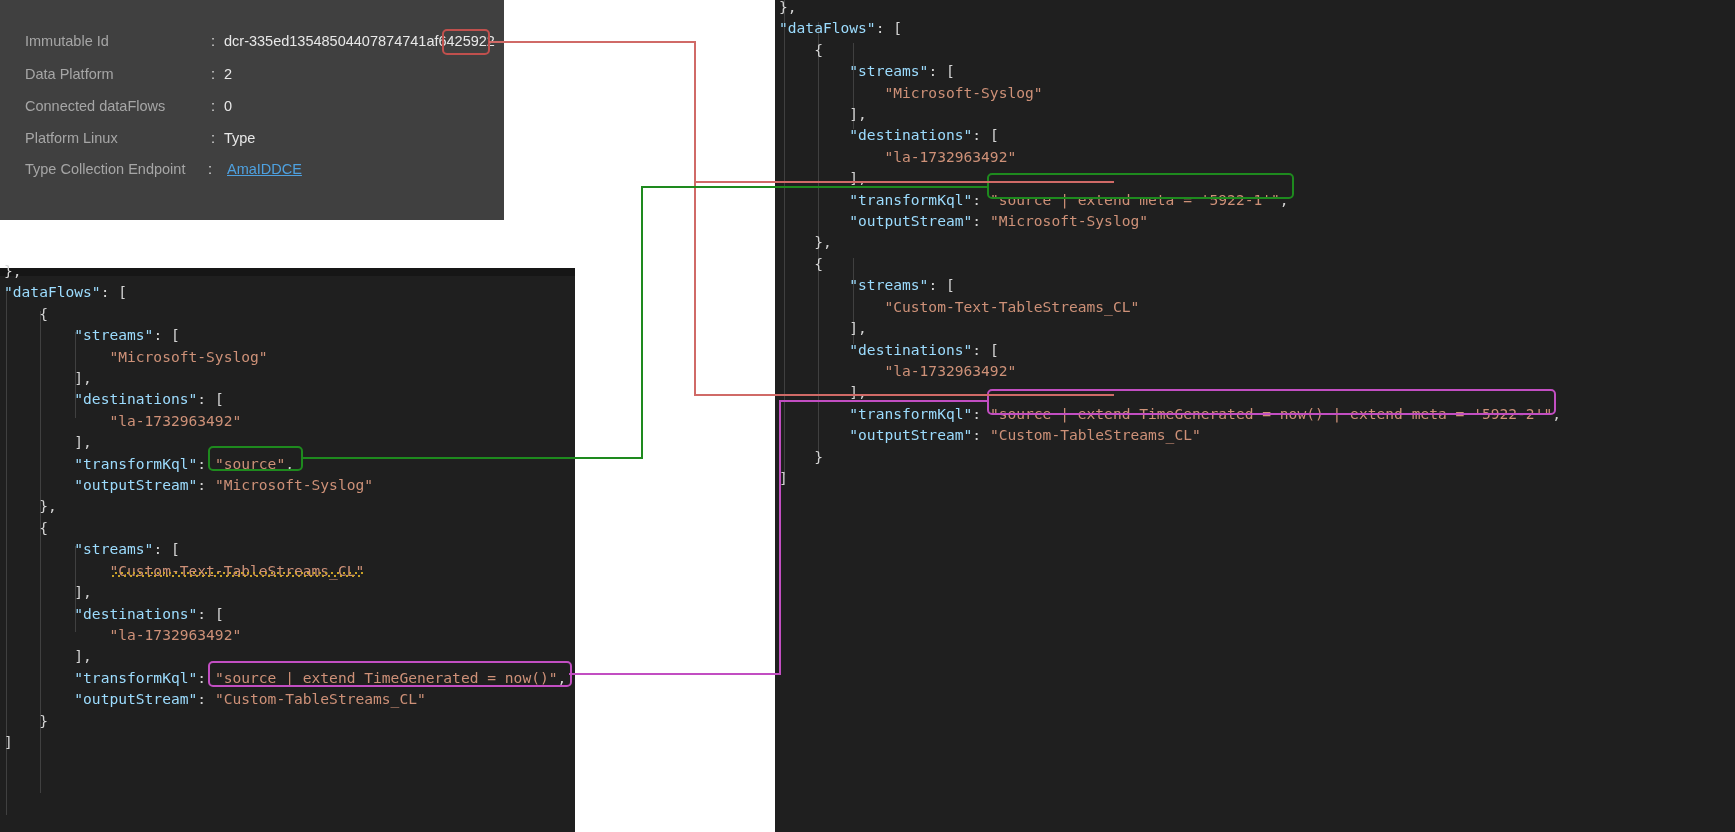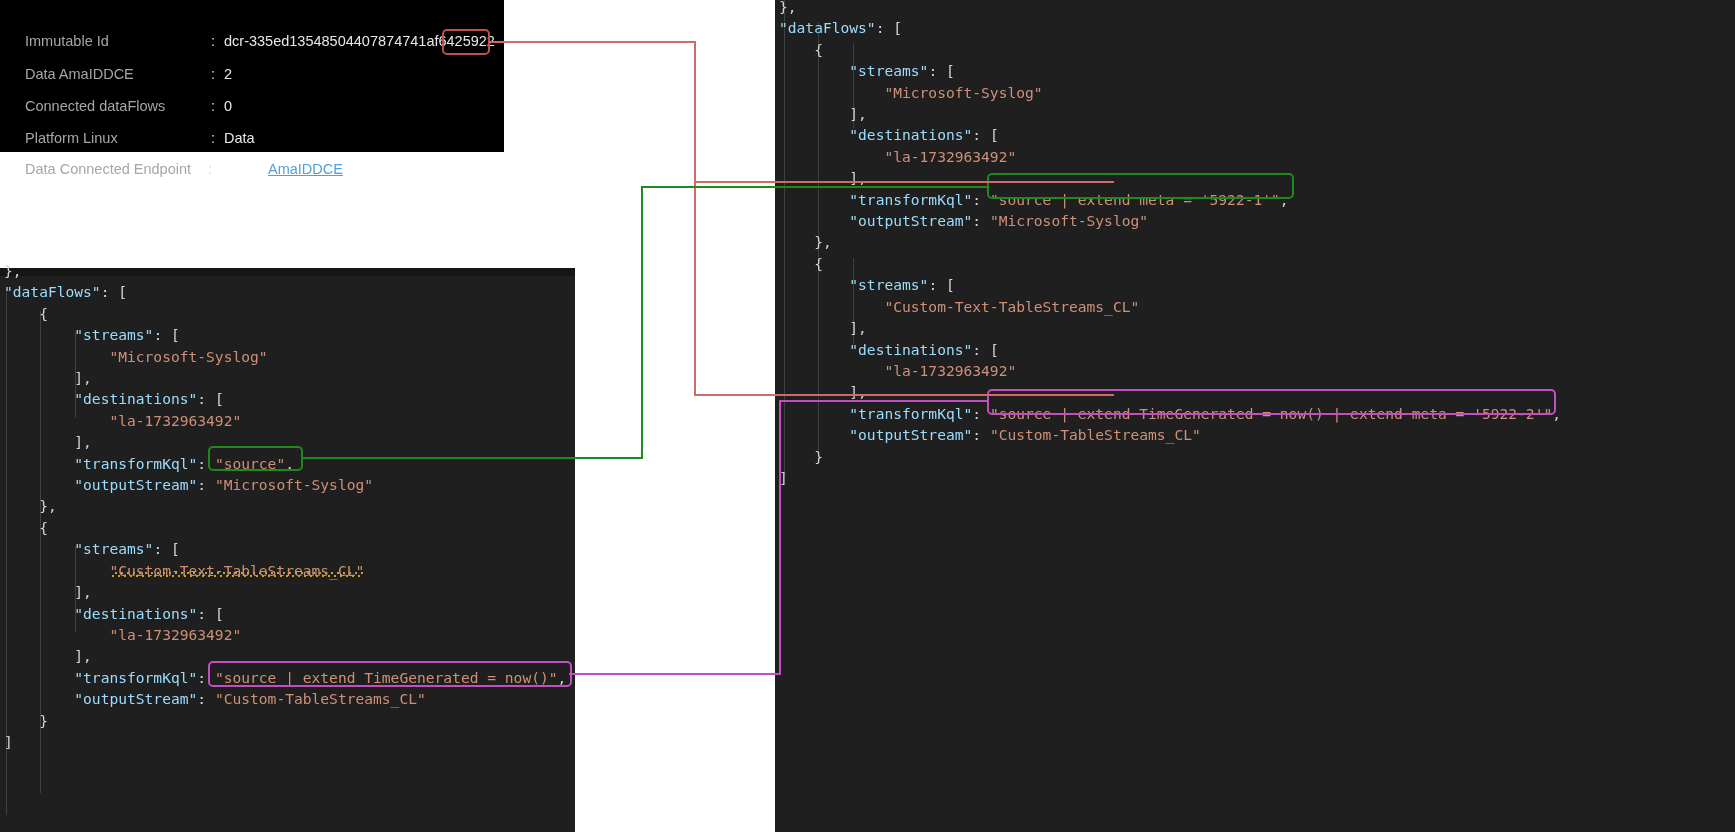--- a/index.html
+++ b/index.html
@@ -3,27 +3,27 @@
 <meta charset="utf-8">
 <style>
   html,body{margin:0;padding:0;background:#ffffff;}
   body{width:1735px;height:832px;position:relative;overflow:hidden;
        font-family:"DejaVu Sans Mono","Liberation Mono",monospace;}
 
   
   .panel{position:absolute;background:#1b1b1b;}
 
   
-  #props{left:0;top:0;width:504px;height:152px;background:#000000;
+  #props{left:0;top:0;width:504px;height:220px;background:#404040;
          font-family:"Liberation Sans","DejaVu Sans",sans-serif;}
   #props .row{position:absolute;left:25px;height:20px;white-space:nowrap;font-size:14.5px;}
   #props .k{position:absolute;left:0;top:0;color:#a6a6a6;}
   #props .c{position:absolute;left:186px;top:0;color:#d8d8d8;}
   #props .v{position:absolute;left:199px;top:0;color:#e8e8e8;}
-  #props a.v{color:#4ea1e0;margin-left:41px;}
+  #props a.v{color:#4ea1e0;}
 
   
   .code{color:#d4d4d4;font-size:14.6px;line-height:21.4px;
         font-family:"DejaVu Sans Mono","Liberation Mono",monospace;
         white-space:pre;letter-spacing:0px;}
   .code .key{color:#9cdcfe;}
   .code .str{color:#ce9178;}
   .guide{position:absolute;width:1px;background:#404040;}
 
   
@@ -60,36 +60,36 @@
 </head>
 <body>
 
 <div class="panel" id="props">
   <div class="row" style="top:33px">
     <span class="k">Immutable Id</span>
     <span class="c">:</span>
     <span class="v">dcr-335ed13548504407874741af6425922</span>
   </div>
   <div class="row" style="top:66px">
-    <span class="k">Data AmaIDDCE</span>
+    <span class="k">Data Platform</span>
     <span class="c">:</span>
     <span class="v">2</span>
   </div>
   <div class="row" style="top:98px">
     <span class="k">Connected dataFlows</span>
     <span class="c">:</span>
     <span class="v">0</span>
   </div>
   <div class="row" style="top:130px">
     <span class="k">Platform Linux</span>
     <span class="c">:</span>
-    <span class="v">Data</span>
+    <span class="v">Type</span>
   </div>
   <div class="row" style="top:161px">
-    <span class="k">Data Connected Endpoint</span>
+    <span class="k">Type Collection Endpoint</span>
     <span class="c" style="left:183px">:</span>
     <a class="v" href="#" style="left:202px">AmaIDDCE</a>
   </div>
 </div>
 
 <div class="panel" id="ed1">
   <div class="topbar"></div>
   <div class="guide" style="left:6px;  top:22px; height:525px;"></div>
   <div class="guide" style="left:40px; top:43px; height:482px;"></div>
   <div class="guide" style="left:75px; top:64px; height:86px;"></div>

